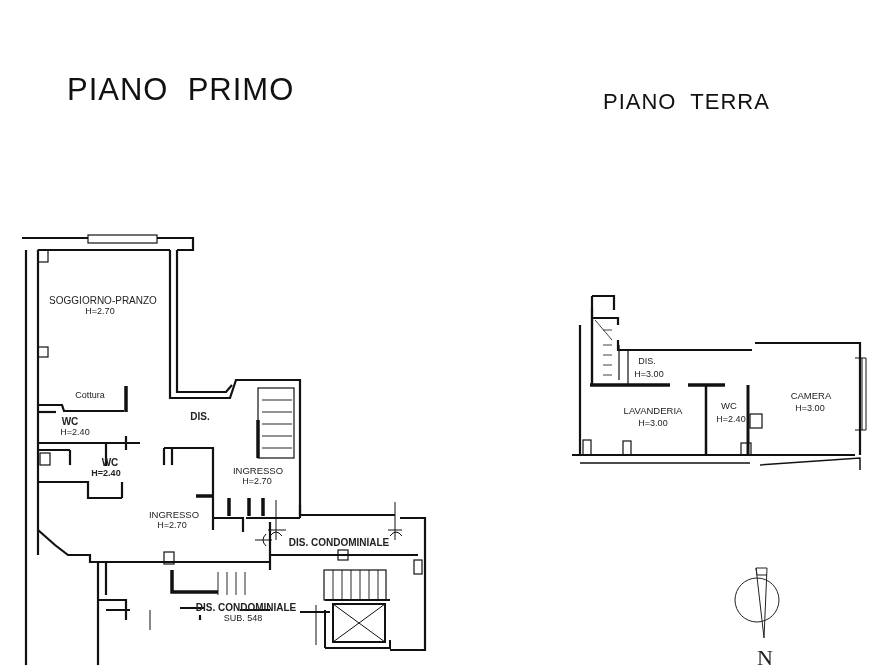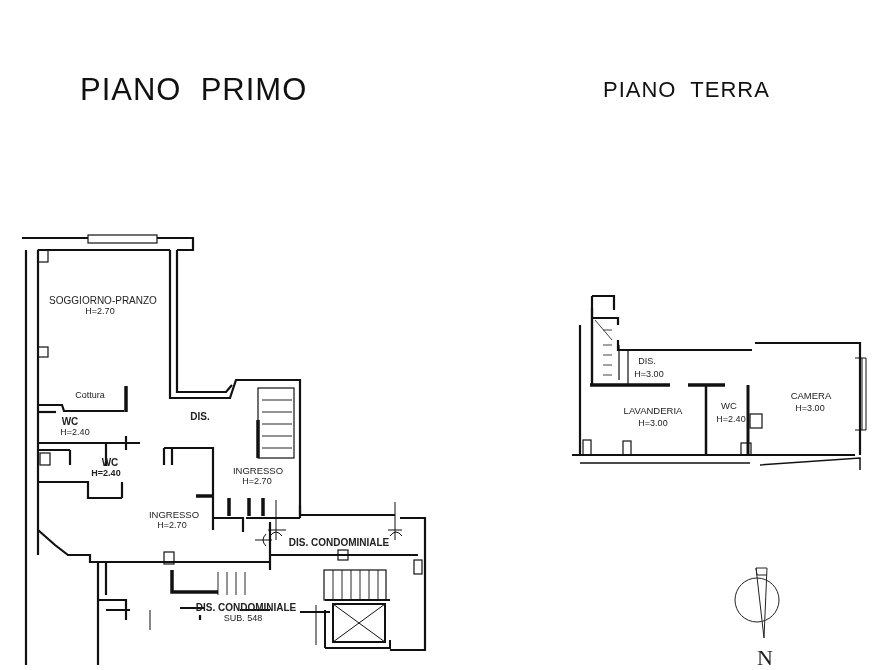--- a/index.html
+++ b/index.html
@@ -1,19 +1,19 @@
 <!DOCTYPE html>
 <html><head>
 <meta charset="utf-8">
 <style>
   html, body { margin:0; padding:0; background:#ffffff; }
   body { width:893px; height:670px; position:relative; overflow:hidden; font-family:"Liberation Sans", sans-serif; color:#111; }
   .title { position:absolute; font-family:"Liberation Sans", sans-serif; color:#111; letter-spacing:1px; white-space:pre; }
-  #t1 { left:80px; top:72px; font-size:31px; }
-  #t2 { left:603px; top:77px; font-size:22px; }
+  #t1 { left:67px; top:72px; font-size:31px; }
+  #t2 { left:603px; top:89px; font-size:22px; }
   svg#plan { position:absolute; left:0; top:0; }
   .lbl { font-family:"Liberation Sans", sans-serif; fill:#222; }
   .n { font-family:"Liberation Serif", serif; }
 </style>
 </head>
 <body>
 
 <div id="t1" class="title">PIANO  PRIMO</div>
 <div id="t2" class="title">PIANO  TERRA</div>
 

